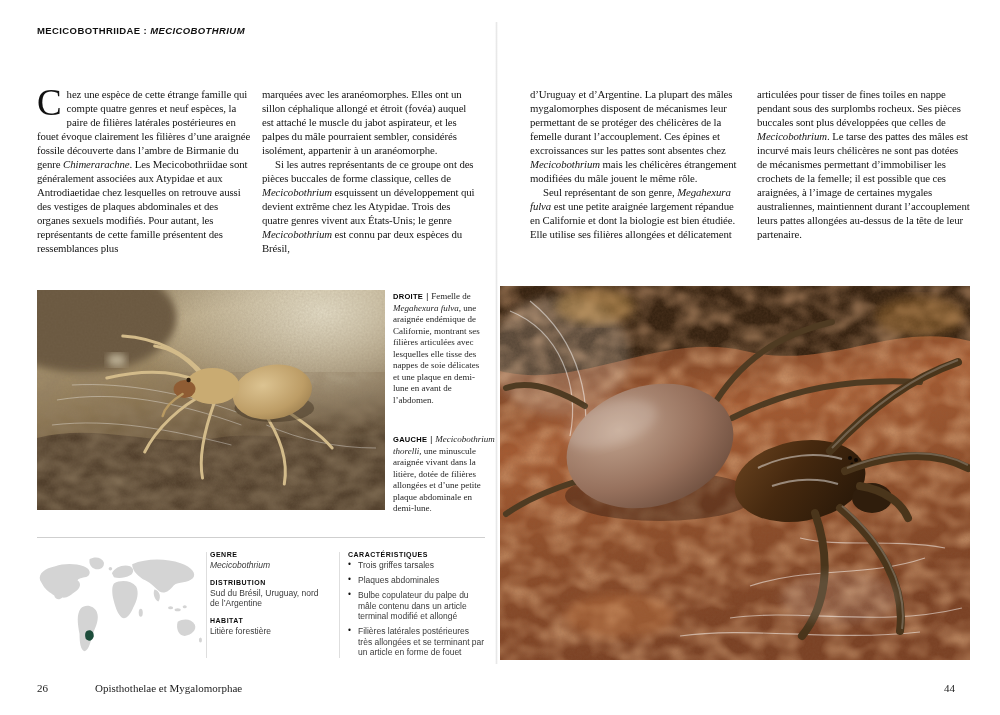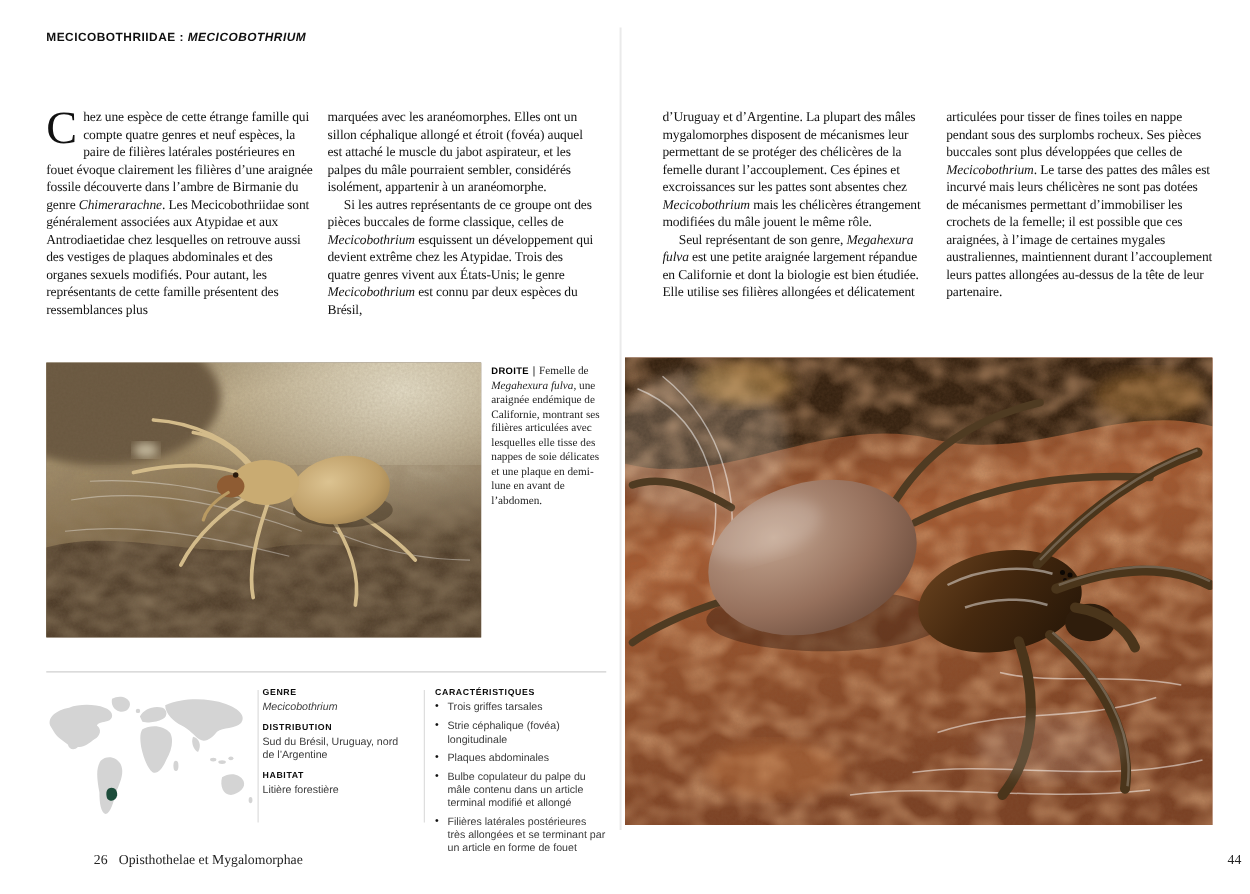--- a/index.html
+++ b/index.html
@@ -46,21 +46,21 @@
   .fb-chars{left:348px;width:137px;}
   .fb-label{font:700 7px "Liberation Sans",sans-serif;letter-spacing:.5px;color:#0a0a0a;
             margin:0 0 2px 0;}
   .fb-value{font:8.5px/10.5px "Liberation Sans",sans-serif;color:#3a3a3a;margin:0 0 8px 0;}
   .fb-value.it{font-style:italic;}
   ul.chars{list-style:none;margin:2px 0 0 0;padding:0;
            font:8.5px/10.5px "Liberation Sans",sans-serif;color:#3a3a3a;}
   ul.chars li{position:relative;padding-left:10px;margin-bottom:4.5px;}
   ul.chars li::before{content:"\2022";position:absolute;left:0;top:-1px;color:#111;}
   
-  .folio{position:absolute;top:682px;font:11px "Liberation Serif",serif;color:#222;margin-left:38px;}
+  .folio{position:absolute;top:682px;font:11px "Liberation Serif",serif;color:#222;}
   .folio-left{left:37px;}
   .book-title{position:absolute;left:95px;top:682px;font:11px "Liberation Serif",serif;color:#222;}
   .folio-right{left:944px;}
 </style>
 </head>
 <body>
 
 <div class="spread">
 
   <div class="kicker"><span>MECICOBOTHRIIDAE : </span><i>MECICOBOTHRIUM</i></div>
@@ -232,20 +232,23 @@
         </g>
       </g>
       <ellipse cx="340" cy="312" rx="60" ry="26" fill="rgba(255,255,255,0.12)" filter="url(#rp-blur)"></ellipse>
       <ellipse cx="120" cy="330" rx="55" ry="22" fill="#c97f4a" opacity="0.35" filter="url(#rp-blur)"></ellipse>
     </svg>
   </div>
 
   <div class="caption caption-right">
     <span class="cap-label">DROITE</span><span class="cap-sep">|</span><span><span>Femelle de </span><i>Megahexura fulva</i><span>, une araignée endémique de Californie, montrant ses filières articulées avec lesquelles elle tisse des nappes de soie délicates et une plaque en demi-lune en avant de l’abdomen.</span></span>
   </div>
+  <div class="caption caption-left">
+    <span class="cap-label">GAUCHE</span><span class="cap-sep">|</span><span><i>Mecicobothrium thorelli</i><span>, une minuscule araignée vivant dans la litière, dotée de filières allongées et d’une petite plaque abdominale en demi-lune.</span></span>
+  </div>
 
   <div class="rule-h"></div>
   <div class="rule-v v1"></div>
   <div class="rule-v v2"></div>
 
   <div class="map">
     <svg viewBox="0 0 340 210" preserveAspectRatio="none">
       <g fill="#d4d4d4">
         <path d="M14,58 C10,44 24,34 44,30 C60,24 84,24 100,30 C112,34 116,44 108,50 C100,54 92,52 88,58 C96,64 94,74 84,80 C76,86 66,94 58,92 C52,98 44,96 42,88 C34,82 24,76 20,68 Z"></path>
         <path d="M112,16 C122,10 136,12 140,22 C142,30 134,38 124,36 C114,34 110,24 112,16 Z"></path>
@@ -272,21 +275,20 @@
     <p class="fb-label">DISTRIBUTION</p>
     <p class="fb-value">Sud du Brésil, Uruguay, nord de l’Argentine</p>
     <p class="fb-label">HABITAT</p>
     <p class="fb-value">Litière forestière</p>
   </div>
 
   <div class="fb-col fb-chars">
     <p class="fb-label">CARACTÉRISTIQUES</p>
     <ul class="chars">
         <li>Trois griffes tarsales</li>
-        <li>Strie céphalique (fovéa) longitudinale</li>
         <li>Plaques abdominales</li>
         <li>Bulbe copulateur du palpe du mâle contenu dans un article terminal modifié et allongé</li>
         <li>Filières latérales postérieures très allongées et se terminant par un article en forme de fouet</li>
       </ul>
   </div>
 
   <div class="folio folio-left">26</div>
   <div class="book-title">Opisthothelae et Mygalomorphae</div>
   <div class="folio folio-right">44</div>
 

